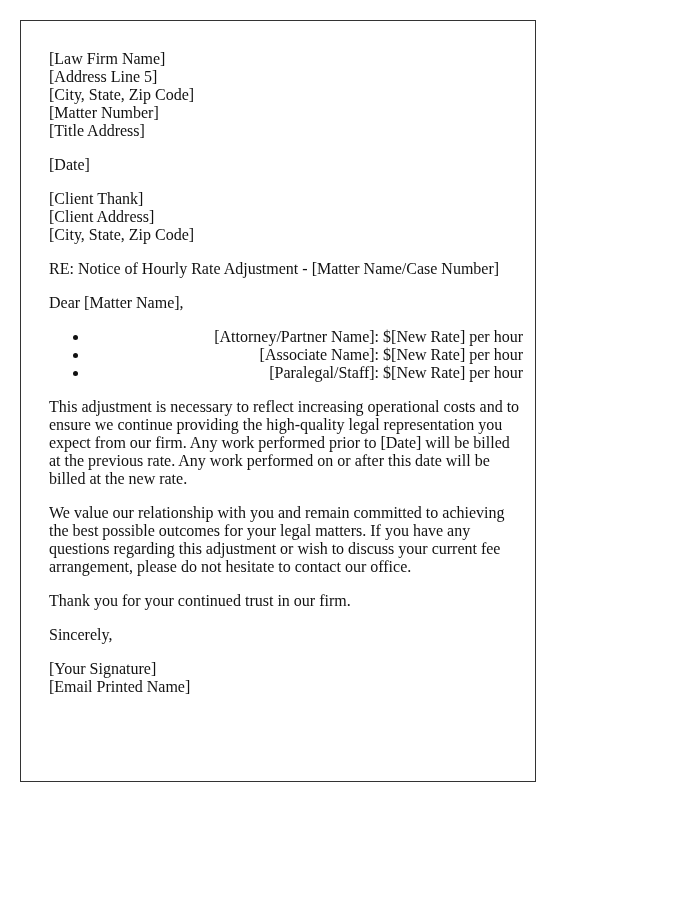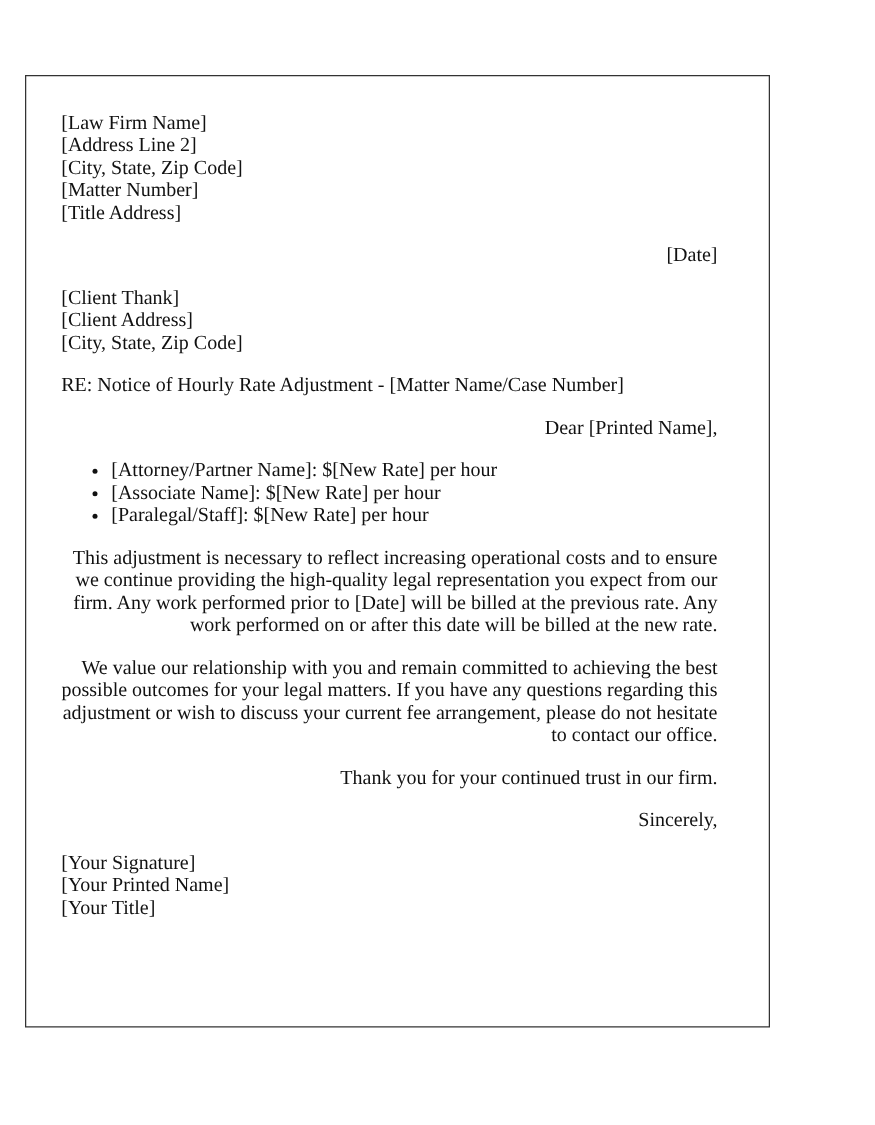--- a/index.html
+++ b/index.html
@@ -13,77 +13,76 @@
       position: relative;
       font-family: "Liberation Serif", "DejaVu Serif", serif;
       font-size: 16px;
       line-height: 18px;
       color: #111111;
     }
     .letter {
       position: absolute;
       left: 20px;
       top: 20px;
-      width: 596px;
+      width: 516px;
       height: 762px;
       border: 1px solid #333333;
       box-sizing: border-box;
-      padding: 29px 41px 0 28px;
-      margin-top: 40px;
+      padding: 29px 12px 0 28px;
     }
     .block { margin: 0 0 16px 0; }
     .block .line { display: block; }
     .re-line { font-weight: normal; margin: 0 0 16px 0; }
-    p { margin: 0 0 16px 0; text-align: right; }
+    p { margin: 0 0 16px 0; }
     ul.rates {
       margin: 0 0 16px 0;
       padding-left: 40px;
       list-style: disc;
+      text-align: right;
     }
     ul.rates li { margin: 0; }
   </style>
 </head>
 <body>
 
 <div class="letter">
 
   <div class="block">
     <span class="line">[Law Firm Name]</span>
-    <span class="line">[Address Line 2]</span>
+    <span class="line">[Address Line 5]</span>
     <span class="line">[City, State, Zip Code]</span>
     <span class="line">[Matter Number]</span>
     <span class="line">[Title Address]</span>
   </div>
 
   <p>[Date]</p>
 
   <div class="block">
     <span class="line">[Client Thank]</span>
     <span class="line">[Client Address]</span>
     <span class="line">[City, State, Zip Code]</span>
   </div>
 
   <div class="re-line">RE: Notice of Hourly Rate Adjustment - [Matter Name/Case Number]</div>
 
-  <p>Dear [Printed Name],</p>
+  <p>Dear [Matter Name],</p>
 
 
   <ul class="rates">
     <li>[Attorney/Partner Name]: $[New Rate] per hour</li>
     <li>[Associate Name]: $[New Rate] per hour</li>
     <li>[Paralegal/Staff]: $[New Rate] per hour</li>
   </ul>
 
   <p>This adjustment is necessary to reflect increasing operational costs and to ensure we continue providing the high-quality legal representation you expect from our firm. Any work performed prior to [Date] will be billed at the previous rate. Any work performed on or after this date will be billed at the new rate.</p>
 
   <p>We value our relationship with you and remain committed to achieving the best possible outcomes for your legal matters. If you have any questions regarding this adjustment or wish to discuss your current fee arrangement, please do not hesitate to contact our office.</p>
 
   <p>Thank you for your continued trust in our firm.</p>
 
   <p>Sincerely,</p>
 
   <div class="block">
     <span class="line">[Your Signature]</span>
-    <span class="line">[Your Printed Name]</span>
-    <span class="line">[Your Title]</span>
+    <span class="line">[Email Printed Name]</span>
   </div>
 
 </div>
 
 </body></html>

